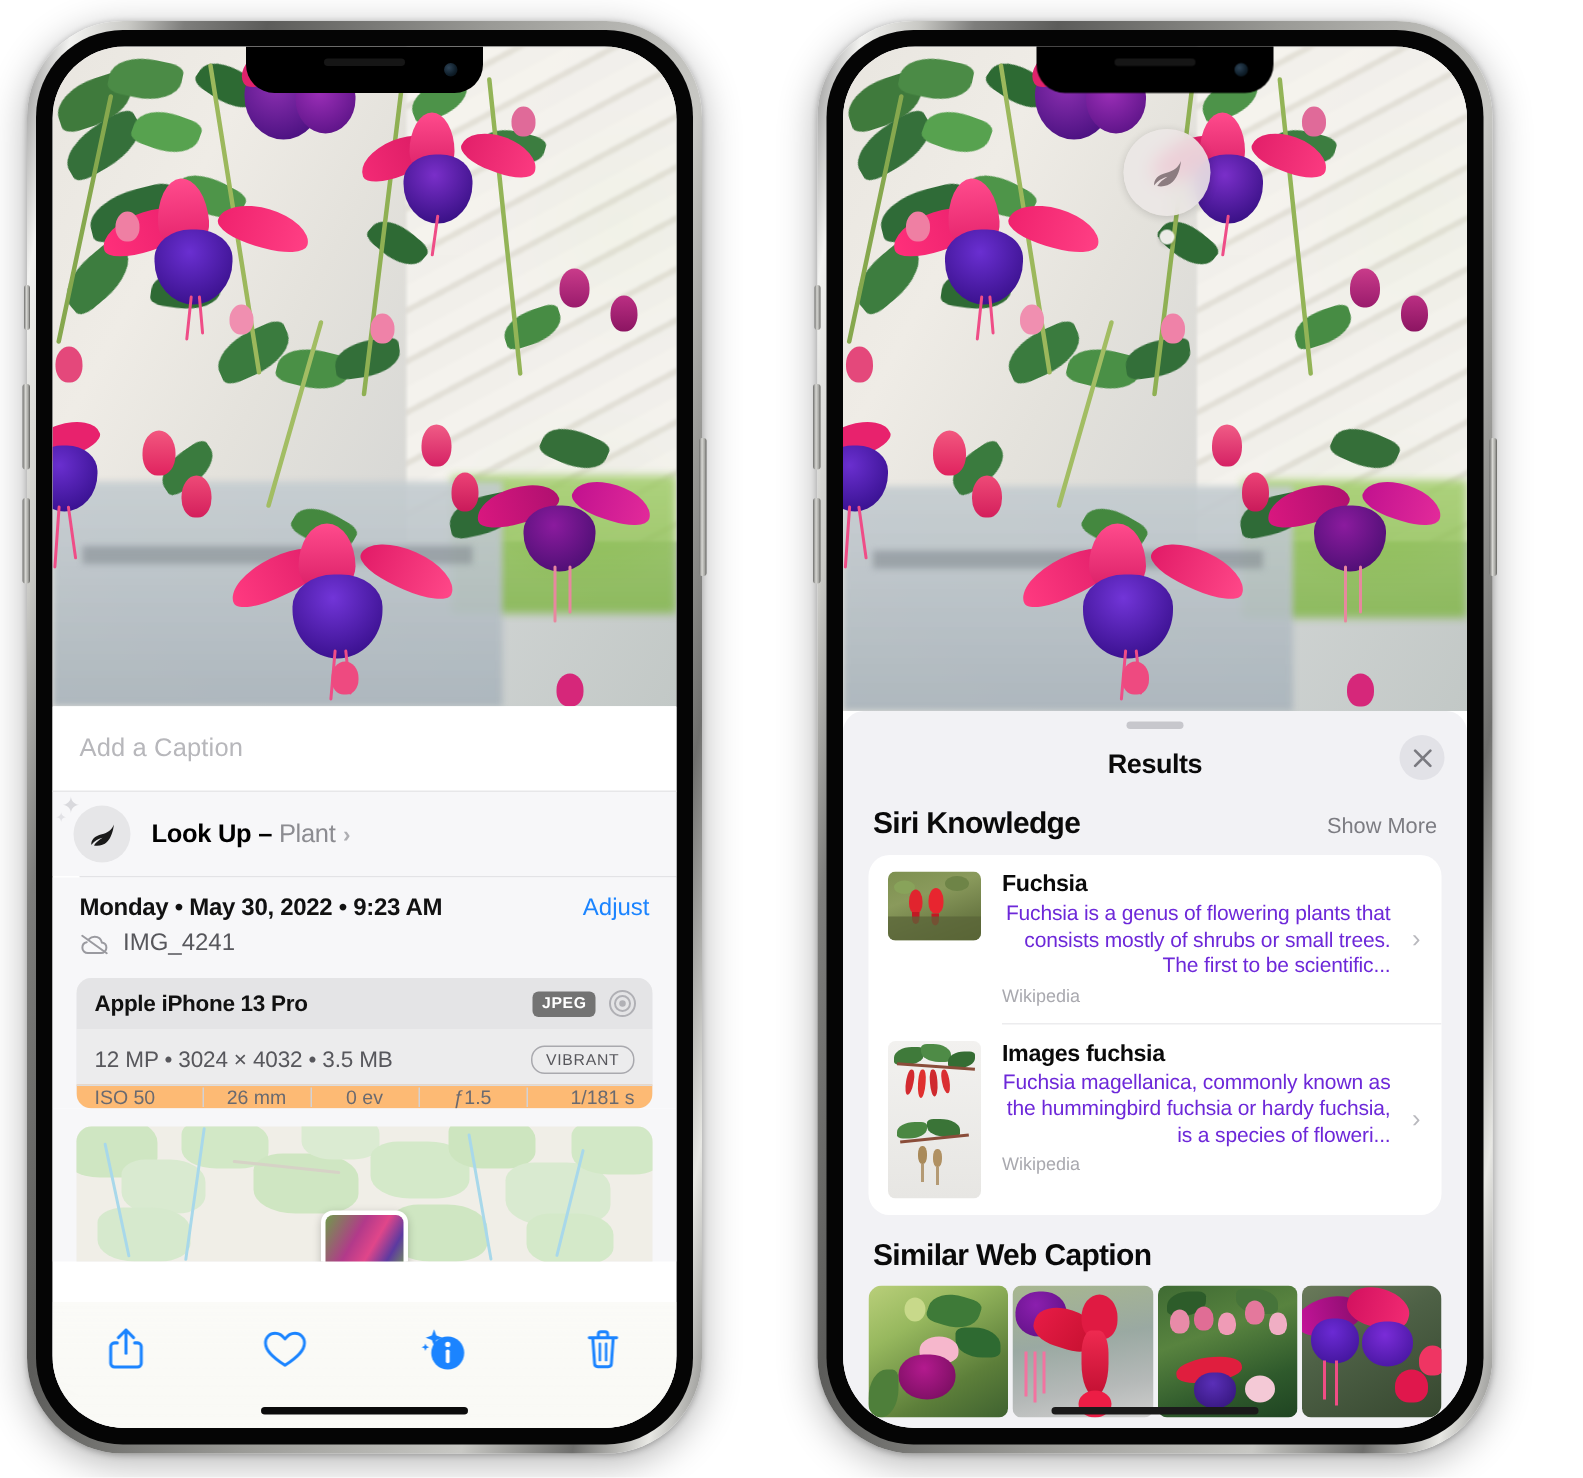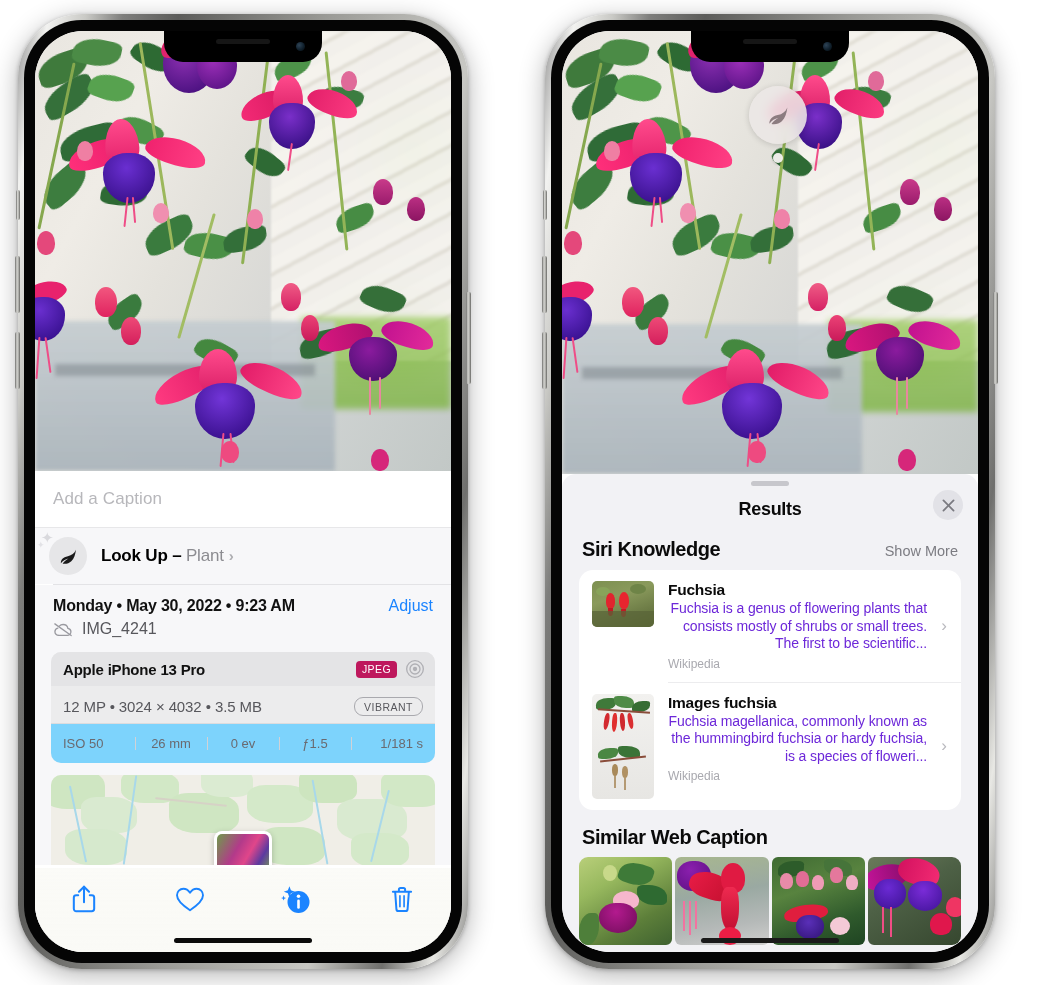--- a/index.html
+++ b/index.html
@@ -119,27 +119,27 @@
   .adjust{font-size:16px;color:#1b84ff;font-weight:400;}
   .file-row{display:flex;align-items:center;margin-top:5px;}
   .file-name{font-size:16px;color:#57575c;margin-left:9px;}
 
   
   .exif-wrap{padding:4px 16px 0 16px;background:#f7f7f9;}
   .exif-card{border-radius:10px;overflow:hidden;background:#ececed;}
   .exif-head{display:flex;align-items:center;justify-content:space-between;background:#e4e4e6;padding:7px 10px 7px 12px;}
   .exif-model{font-size:15px;font-weight:700;color:#111;letter-spacing:-.2px;}
   .exif-head-right{display:flex;align-items:center;gap:8px;}
-  .badge-jpeg{background:#be185d;color:#fff;font-size:10.5px;font-weight:400;letter-spacing:.4px;padding:2.5px 6px;border-radius:4px;}
+  .badge-jpeg{background:#737373;color:#fff;font-size:10.5px;font-weight:700;letter-spacing:.4px;padding:2.5px 6px;border-radius:4px;}
   .exif-body{padding:8px 12px 7px 12px;background:#ececed;}
   .exif-line1{font-size:15px;color:#57575c;letter-spacing:-.1px;}
   .exif-line2row{display:flex;align-items:center;justify-content:space-between;margin-top:3px;}
   .exif-line2{font-size:15px;color:#57575c;letter-spacing:-.1px;}
   .badge-vibrant{border:1px solid #a9a9ae;color:#57575c;font-size:10.5px;letter-spacing:.5px;padding:2.5px 9px;border-radius:9px;}
-  .exif-foot{display:flex;align-items:center;border-top:1px solid #dcdcde;background:#7dd3fc;padding:12px 10px;}
+  .exif-foot{display:flex;align-items:center;border-top:1px solid #dcdcde;background:#fdba74;padding:0 10px;}
   .exif-cell{flex:1;text-align:center;font-size:13px;color:#6a6a70;position:relative;}
   .exif-cell:first-child{text-align:left;padding-left:2px;}
   .exif-cell:last-child{text-align:right;padding-right:2px;}
   .exif-cell + .exif-cell:before{content:"";position:absolute;left:0;top:1px;bottom:1px;width:1px;background:#d2d2d6;}
 
   
   .map-wrap{padding:12px 16px 0 16px;background:#f7f7f9;}
   .map{height:90px;border-radius:10px 10px 0 0;overflow:hidden;position:relative;
     background:#f0eee7;}
   .mpatch{position:absolute;background:#d9ead0;border-radius:28% 42% 33% 40%;}

